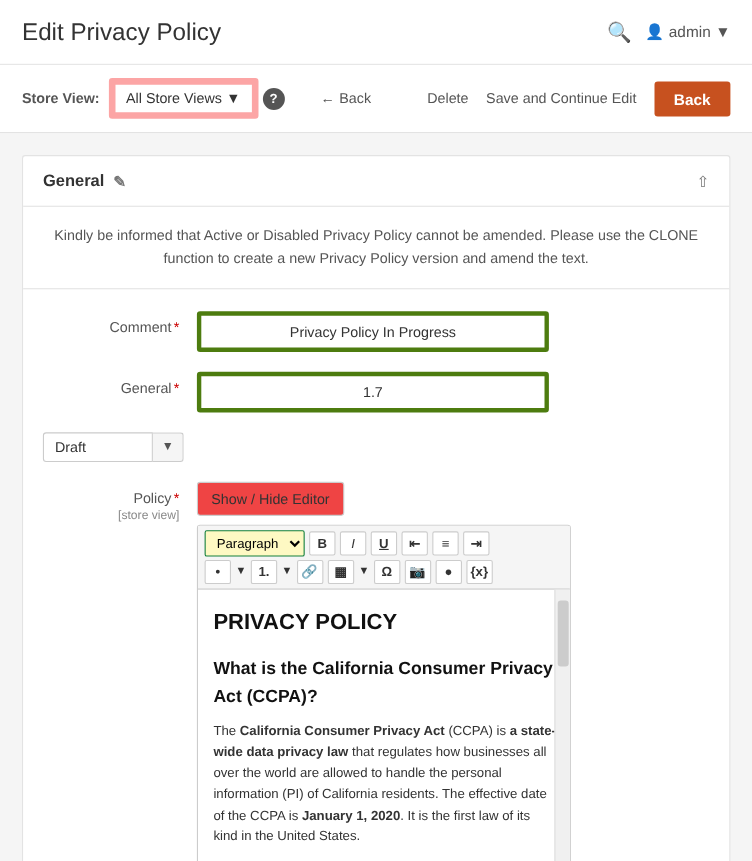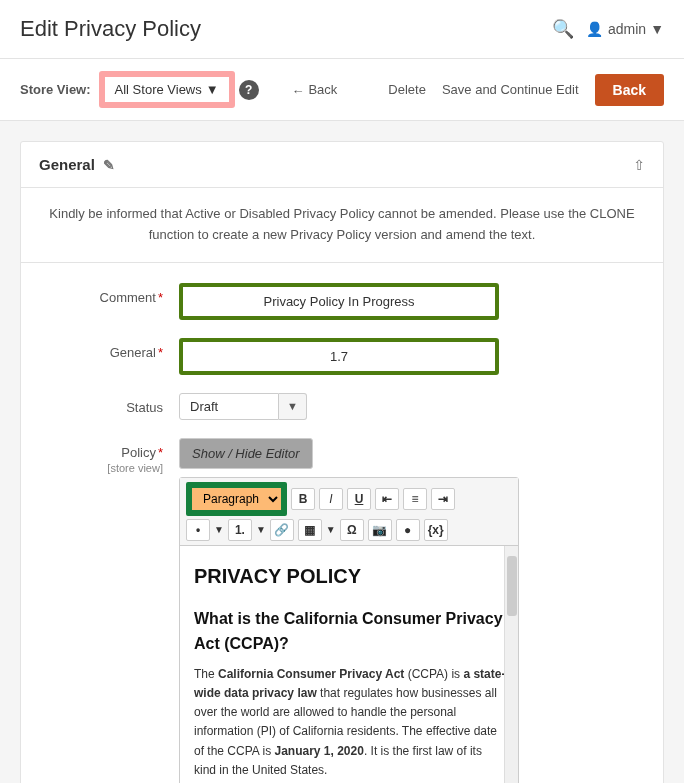--- a/index.html
+++ b/index.html
@@ -199,28 +199,27 @@
       cursor: pointer;
       font-size: 11px;
       color: #555;
       line-height: 1;
       display: flex;
       align-items: center;
     }
 
     
     .btn-show-editor {
-      background: #a3a3a3;
+      background: #ef4444;
       border: 1px solid #ccc;
       border-radius: 3px;
       padding: 7px 12px;
       font-size: 13px;
       color: #333;
       cursor: pointer;
-      font-style: italic;
     }
 
     
     .editor-wrap {
       margin-top: 8px;
       border: 1px solid #ccc;
       border-radius: 3px;
       max-width: 340px;
       background: #fff;
     }
@@ -232,26 +231,25 @@
       flex-direction: column;
       gap: 3px;
     }
     .editor-toolbar-row {
       display: flex;
       align-items: center;
       gap: 4px;
     }
     .tb-select {
       padding: 3px 6px;
-      border: 6px solid #15803d;
+      border: 1px solid #15803d;
       border-radius: 2px;
       font-size: 12px;
-      background: #fdba74;
-      cursor: pointer;
-      text-align: right;
+      background: #fef9c3;
+      cursor: pointer;
     }
     .tb-btn {
       width: 24px; height: 22px;
       border: 1px solid #ccc;
       border-radius: 2px;
       background: #fff;
       cursor: pointer;
       font-size: 12px;
       font-weight: bold;
       display: flex; align-items: center; justify-content: center;
@@ -388,23 +386,20 @@
       <div class="form-row">
         <div class="form-label">
           <span>General</span><span class="required">*</span>
         </div>
         <div class="form-control">
           <input class="input-text" type="text" value="1.7" style="">
         </div>
       </div>
 
       <div class="form-row">
-        <div class="form-label">
-          <span>Status</span>
-        </div>
         <div class="form-control">
           <div class="status-select-wrap">
             <select class="status-select">
               <option>Draft</option>
               <option>Active</option>
               <option>Disabled</option>
             </select>
             <div class="status-arrow">▼</div>
           </div>
         </div>

